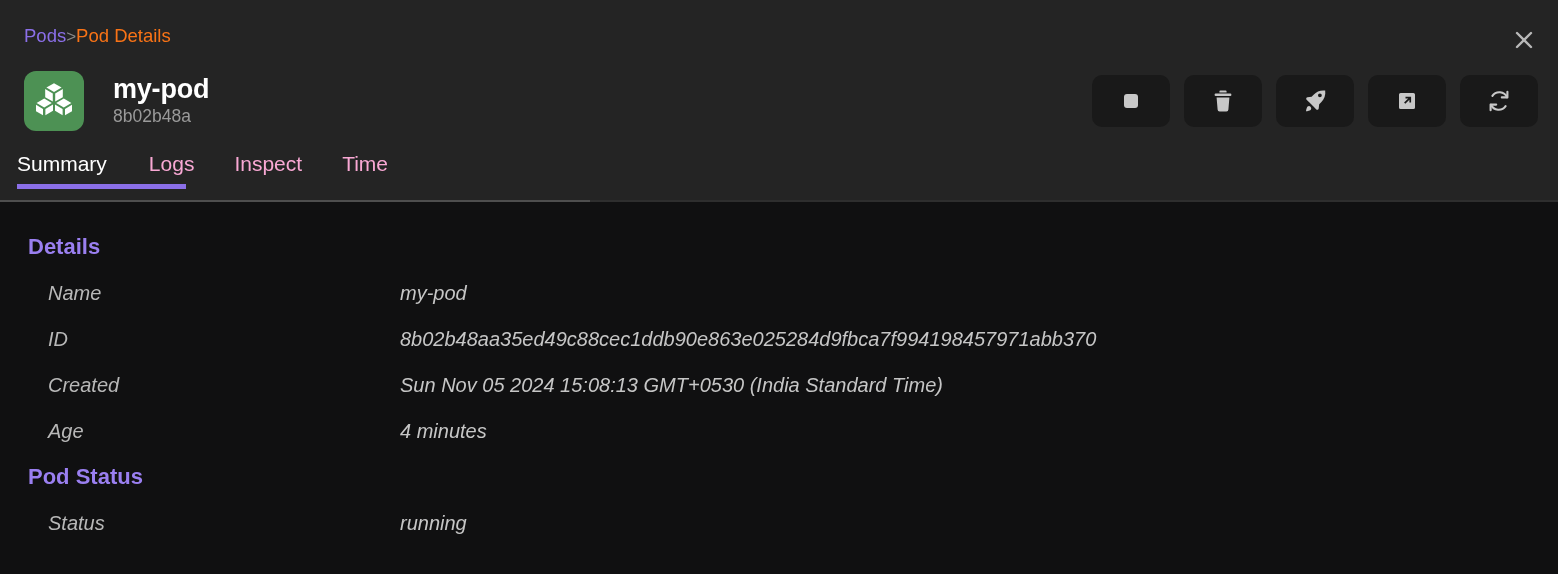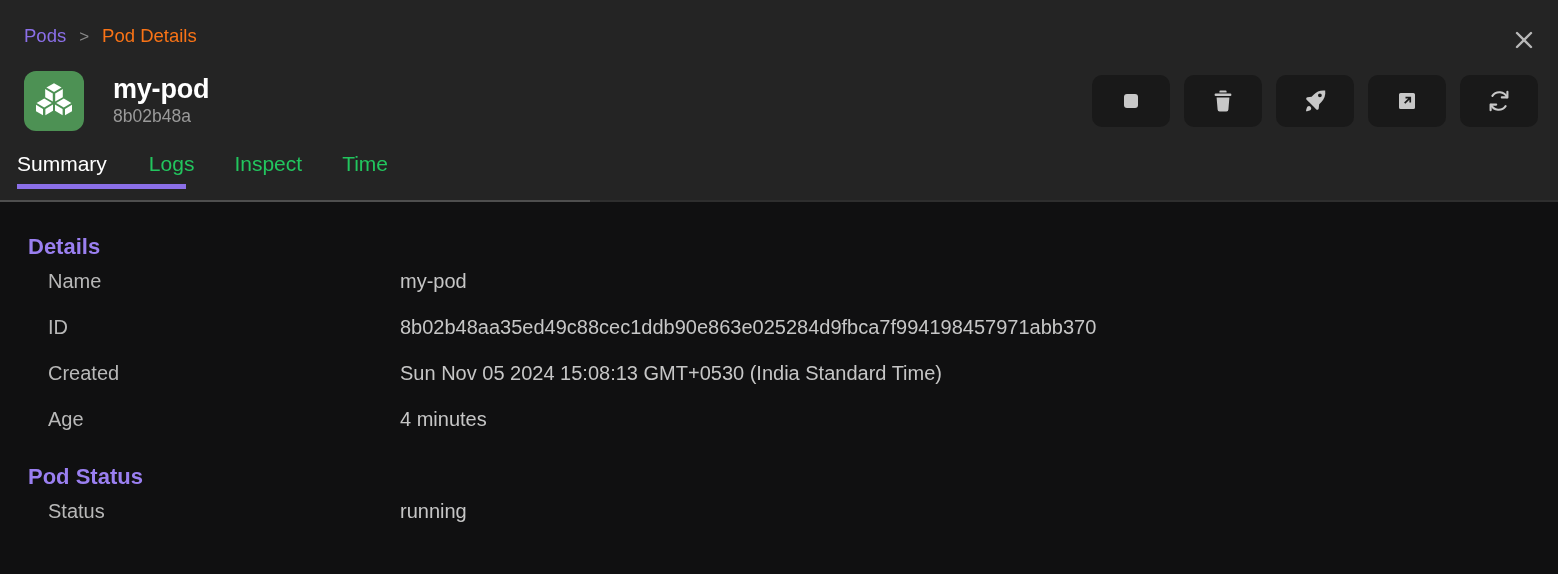--- a/index.html
+++ b/index.html
@@ -29,21 +29,20 @@
     position: relative;
     height: 202px;
   }
 
   .breadcrumb {
     position: absolute;
     top: 27px;
     left: 24px;
     display: flex;
     align-items: center;
-    gap: 13px;
     font-size: 18.5px;
     line-height: 1;
   }
   .breadcrumb-link {
     color: #8b6fe8;
     cursor: pointer;
   }
   .breadcrumb-sep {
     color: #8a8a8a;
     font-size: 17px;
@@ -145,21 +144,21 @@
     width: 590px;
   }
   .tabs-rest {
     flex: 1;
     height: 100%;
     border-bottom: 2px solid #2e2e2e;
   }
   .tab {
     padding: 0 20px 13px 20px;
     font-size: 21px;
-    color: #22c55e;
+    color: #f9a8d4;
     cursor: pointer;
     position: relative;
     line-height: 1;
     background: none;
     border: none;
     font-family: inherit;
   }
   .tab:first-child { margin-left: 17px; padding-left: 0; padding-right: 22px; }
   .tab.active { color: #ffffff; }
   .tab.active::after {
@@ -186,23 +185,24 @@
     font-weight: bold;
     margin: 0 0 12px 28px;
     line-height: 1;
   }
   .section-title.second {
     margin-top: 12px;
   }
 
   .kv-row {
     display: flex;
-    align-items: flex-start;
+    align-items: center;
     height: 46px;
     padding-left: 48px;
+    font-style: italic;
   }
   .kv-key {
     width: 352px;
     flex: 0 0 352px;
     color: #b8b8b8;
     font-size: 20px;
   }
   .kv-val {
     color: #c6c6c6;
     font-size: 20px;

